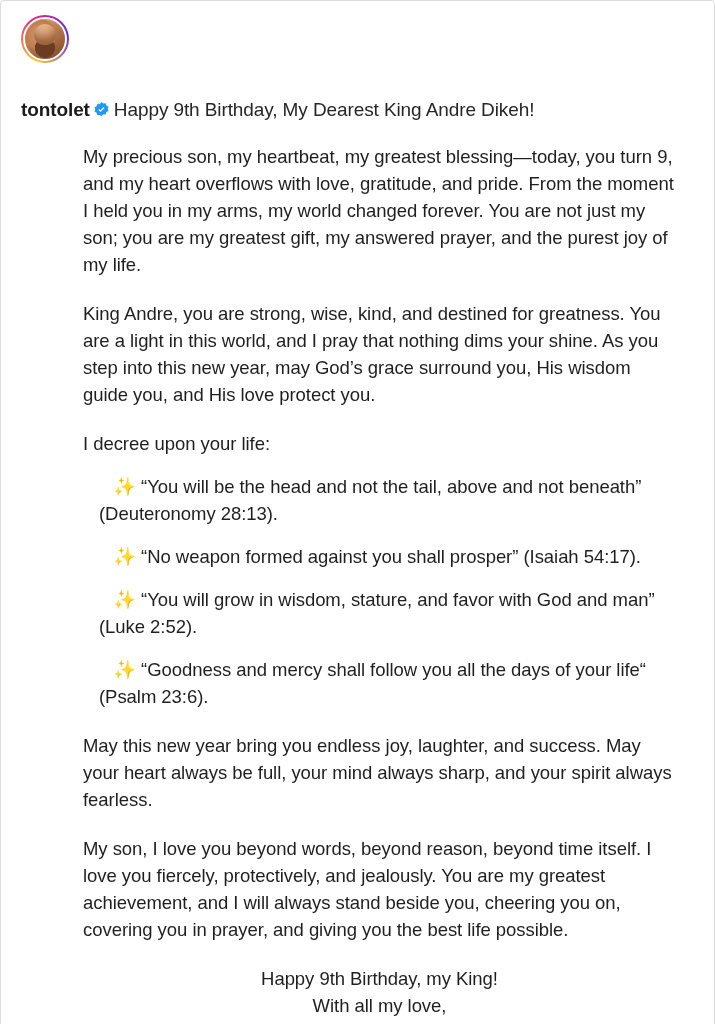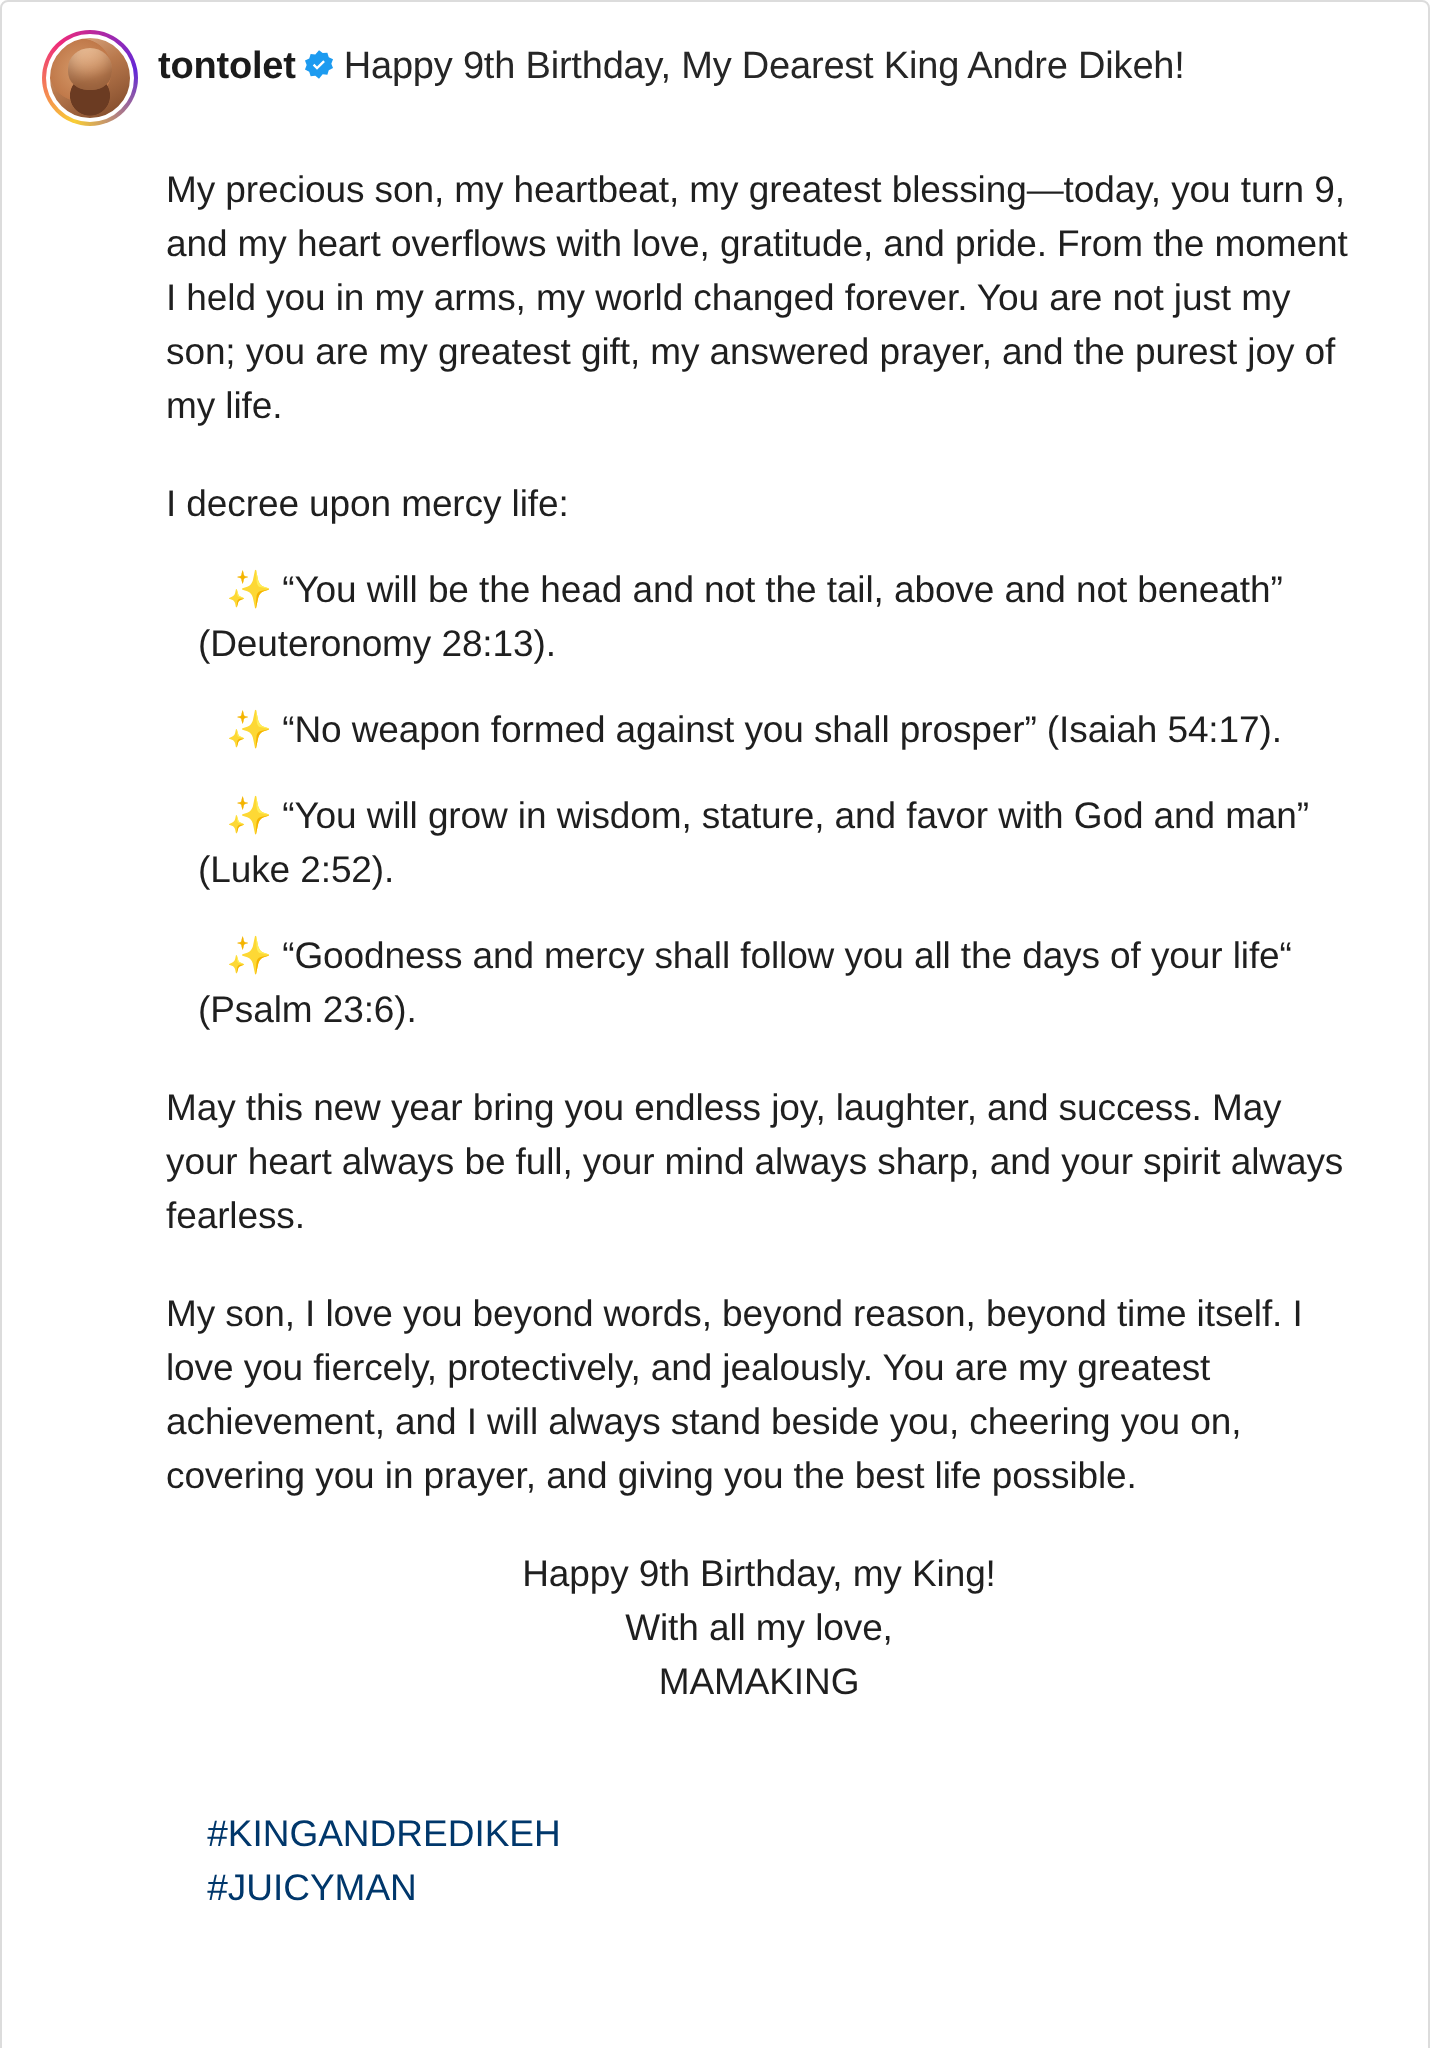--- a/index.html
+++ b/index.html
@@ -19,21 +19,22 @@
     box-sizing: border-box;
     padding: 14px 30px 10px 20px;
     border: 1px solid #dcdcdc;
     border-radius: 4px;
     background: #fff;
     min-height: 1022px;
   }
   .header-row {
     display: flex;
     align-items: flex-start;
-    gap: 10px;
+    gap: 28px;
+    flex-direction: column;
   }
   .avatar-wrap {
     flex: 0 0 auto;
     width: 48px;
     height: 48px;
     border-radius: 50%;
     padding: 2px;
     box-sizing: border-box;
     background: conic-gradient(from 200deg, #f9ce34, #ee2a7b, #6228d7, #f9ce34);
     display: flex;
@@ -128,23 +129,24 @@
     <div class="title-line">
       <span class="username">tontolet</span><span class="verified"><svg width="17" height="17" viewBox="0 0 24 24" aria-hidden="true">
             <path fill="#1d9bf0" d="M12 1.5l2.6 2.1 3.3-.3 1 3.2 3 1.5-1.2 3.1 1.2 3.1-3 1.5-1 3.2-3.3-.3L12 21.7l-2.6-2.1-3.3.3-1-3.2-3-1.5L3.3 12 2.1 8.9l3-1.5 1-3.2 3.3.3L12 1.5z"></path>
             <path fill="#ffffff" d="M10.6 15.4l-3-3 1.2-1.2 1.8 1.8 4.4-4.4 1.2 1.2-5.6 5.6z"></path>
           </svg></span><span class="headline">Happy 9th Birthday, My Dearest King Andre Dikeh!</span>
     </div>
   </div>
 
   <div class="body">
     <p class="para">My precious son, my heartbeat, my greatest blessing—today, you turn 9, and my heart overflows with love, gratitude, and pride. From the moment I held you in my arms, my world changed forever. You are not just my son; you are my greatest gift, my answered prayer, and the purest joy of my life.</p>
+    <p class="para">King Andre, you are strong, wise, kind, and destined for greatness. You are a light in this world, and I pray that nothing dims your shine. As you step into this new year, may God’s grace surround you, His wisdom guide you, and His love protect you.</p>
 
     <div class="decree-list">
-      <p class="para decree-head">I decree upon mercy life:</p>
+      <p class="para decree-head">I decree upon your life:</p>
       <p class="decree-item"><span class="sparkle">✨</span> <span>“You will be the head and not the tail, above and not beneath” (Deuteronomy 28:13).</span></p>
       <p class="decree-item"><span class="sparkle">✨</span> <span>“No weapon formed against you shall prosper” (Isaiah 54:17).</span></p>
       <p class="decree-item"><span class="sparkle">✨</span> <span>“You will grow in wisdom, stature, and favor with God and man” (Luke 2:52).</span></p>
       <p class="decree-item"><span class="sparkle">✨</span> <span>“Goodness and mercy shall follow you all the days of your life“ (Psalm 23:6).</span></p>
     </div>
 
     <p class="para">May this new year bring you endless joy, laughter, and success. May your heart always be full, your mind always sharp, and your spirit always fearless.</p>
     <p class="para">My son, I love you beyond words, beyond reason, beyond time itself. I love you fiercely, protectively, and jealously. You are my greatest achievement, and I will always stand beside you, cheering you on, covering you in prayer, and giving you the best life possible.</p>
     <p class="signoff">Happy 9th Birthday, my King!
 With all my love,

